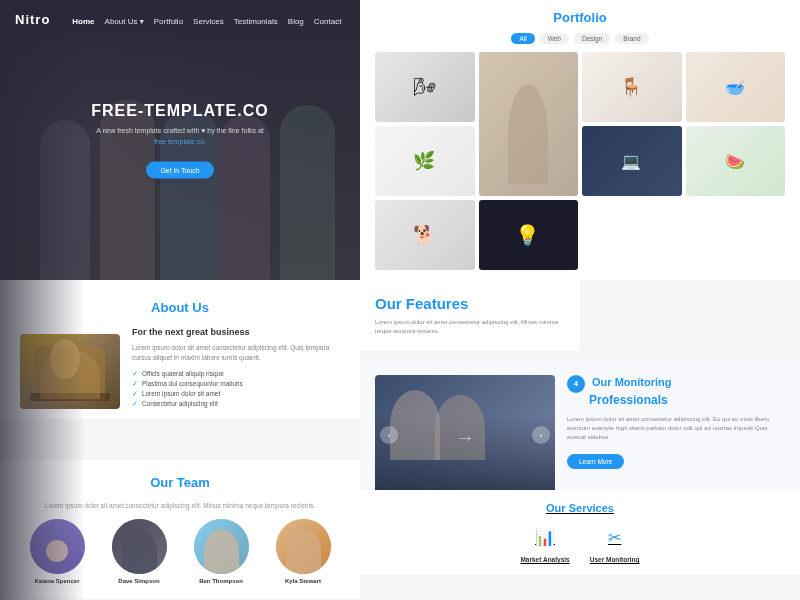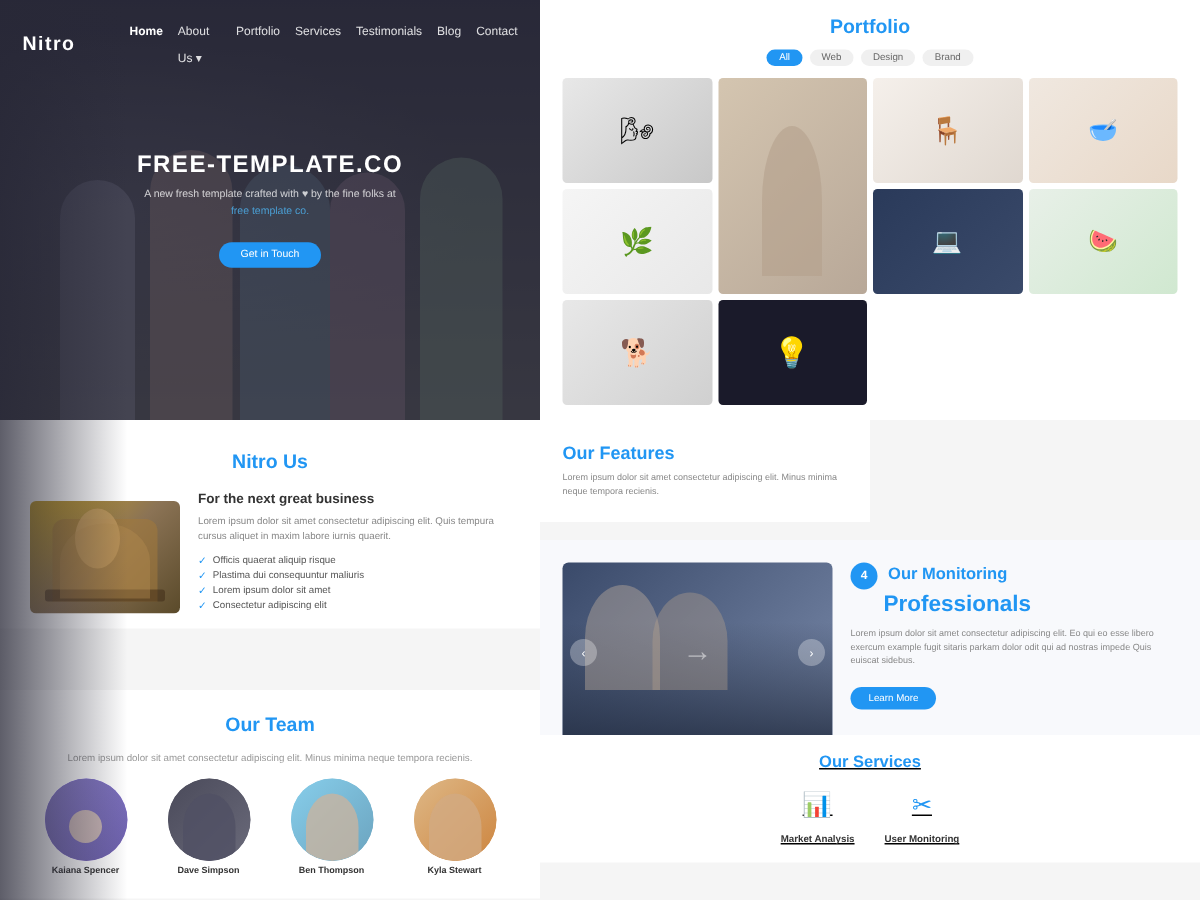--- a/index.html
+++ b/index.html
@@ -25,21 +25,21 @@
         linear-gradient(180deg, #2a2a3a 0%, #555 100%);
     }
 
     .navbar {
       position: absolute; top: 10px; left: 0; width: 100%;
       display: flex; align-items: center; padding: 0 15px;
       z-index: 10;
     }
     .nav-logo {
       color: #fff; font-size: 13px; font-weight: 700; letter-spacing: 1px;
-      margin-right: 36px;
+      margin-right: 22px;
     }
     .nav-links {
       display: flex; gap: 10px; list-style: none;
     }
     .nav-links li a {
       color: rgba(255,255,255,0.85); font-size: 8px; text-decoration: none;
     }
     .nav-links li a.active { color: #fff; font-weight: 600; }
 
     .hero-content {
@@ -182,21 +182,21 @@
 
     
     .features-section {
       position: absolute;
       top: 280px; left: 360px;
       width: 220px;
       background: #fff;
       padding: 15px;
     }
     .features-title {
-      color: #2196F3; font-size: 12px; font-weight: 600; margin-bottom: 6px;
+      color: #2196F3; font-size: 15px; font-weight: 600; margin-bottom: 6px;
     }
     .features-text {
       font-size: 6px; color: #888; line-height: 1.5;
     }
 
     
     .dedicated-section {
       position: absolute;
       top: 360px; left: 360px;
       width: 440px;
@@ -309,21 +309,21 @@
   <div class="hero-content">
     <div class="hero-title">FREE-TEMPLATE.CO</div>
     <div class="hero-sub">
       A new fresh template crafted with ♥ by the fine folks at <span>free template co.</span>
     </div>
     <button class="hero-btn">Get in Touch</button>
   </div>
 </div>
 
 <div class="about-section">
-  <div class="section-title">Nitro Us</div>
+  <div class="section-title">About Us</div>
   <div class="about-content">
     <div class="about-img">
       <div class="about-img-inner"></div>
 
       <div style="position:absolute;bottom:8px;left:15px;width:70px;height:55px;background:rgba(160,120,60,0.6);border-radius:8px 8px 0 0;"></div>
       <div style="position:absolute;bottom:30px;left:30px;width:30px;height:40px;background:rgba(200,160,100,0.7);border-radius:50%;"></div>
       <div style="position:absolute;bottom:8px;left:10px;width:80px;height:8px;background:rgba(60,40,20,0.5);border-radius:2px;"></div>
     </div>
     <div class="about-text">
       <h4>For the next great business</h4>
@@ -414,21 +414,21 @@
     <div style="position:absolute;bottom:0;left:0;width:100%;height:80px;background:linear-gradient(transparent,rgba(30,40,60,0.8));"></div>
     <div style="position:absolute;top:15px;left:15px;width:50px;height:70px;background:rgba(200,180,160,0.4);border-radius:50% 50% 0 0;"></div>
     <div style="position:absolute;top:20px;left:60px;width:50px;height:65px;background:rgba(180,160,140,0.4);border-radius:50% 50% 0 0;"></div>
     <div class="nav-arrow left">‹</div>
     <div class="nav-arrow right">›</div>
   </div>
   <div class="dedicated-text">
     <h3>
       <span class="num-badge">4</span>
       <span>Our Monitoring</span><br>
-      <span style="color:#2196F3;font-size:15px;font-weight:700;margin-left:22px;">Professionals</span>
+      <span style="color:#2196F3;font-size:12px;font-weight:700;margin-left:22px;">Professionals</span>
     </h3>
     <p>Lorem ipsum dolor sit amet consectetur adipiscing elit. Eo qui eo esse libero exercum example fugit sitaris parkam dolor odit qui ad nostras impede Quis euiscat sidebus.</p>
     <button class="dedicated-btn">Learn More</button>
   </div>
 </div>
 
 <div class="services-section">
   <div class="services-title">Our Services</div>
   <div class="services-grid">
     <div class="service-item">

